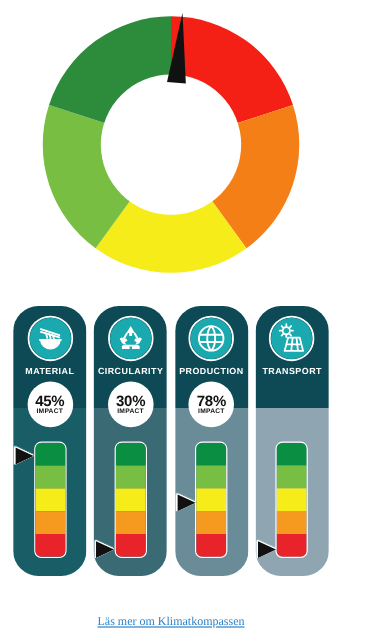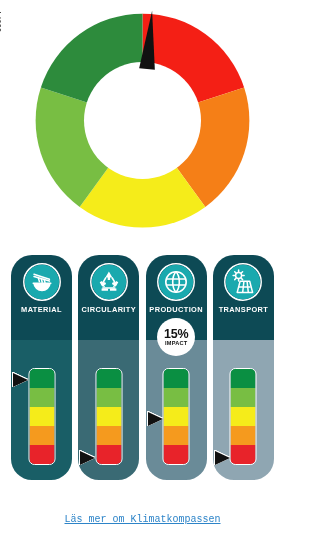--- a/index.html
+++ b/index.html
@@ -194,21 +194,21 @@
     position: absolute;
     left: 0;
     right: 0;
     top: 508px;
     text-align: center;
   }
   .footer-link {
     font-size: 10px;
     color: #2d84c8;
     text-decoration: underline;
-    font-family: Liberation Mono, monospace;
+    font-family: Liberation Serif, serif;
     cursor: pointer;
   }
 </style>
 </head>
 <body>
 
 <div class="corner-id">66074</div>
 
 <div class="gauge-wrap">
   <svg class="gauge-svg" width="225" height="225" viewBox="0 0 200 200">
@@ -240,20 +240,24 @@
         <path d="M11.2 21.2 h17.6"></path>
         <path d="M12.0 12.3 L27.4 17.3"></path>
         <path d="M12.0 14.6 L27.4 19.1"></path>
         <path d="M17.4 19.6 L16.3 15.6"></path>
         <path d="M20.2 20.2 L19.2 16.5"></path>
         <path d="M23.0 20.6 L22.1 17.3"></path>
       </g>
           </svg>
         </div>
         <div class="card-title">MATERIAL</div>
+        <div class="impact-badge">
+          <div class="impact-pct">45%</div>
+          <div class="impact-label">IMPACT</div>
+        </div>
         <div class="rating-bar">
           <div class="band" style="background: rgb(10, 143, 66);"></div>
           <div class="band" style="background: rgb(120, 190, 67);"></div>
           <div class="band" style="background: rgb(245, 236, 26);"></div>
           <div class="band" style="background: rgb(245, 154, 30);"></div>
           <div class="band" style="background: rgb(232, 35, 42);"></div>
         </div>
         <div class="bar-marker" style="top: 118px; left: 2px;"></div>
       </div>
     </div>
@@ -273,20 +277,24 @@
         <path d="M21.0 26.4 h6.4 v2.4 h-6.4 z"></path>
       </g>
       <g fill="none" stroke="#ffffff" stroke-width="1.6" stroke-linecap="round">
         <path d="M16.7 15.9 L13.1 22.0"></path>
         <path d="M23.2 15.9 L26.8 22.0"></path>
         <path d="M13.9 26.0 h11.9"></path>
       </g>
           </svg>
         </div>
         <div class="card-title">CIRCULARITY</div>
+        <div class="impact-badge">
+          <div class="impact-pct">30%</div>
+          <div class="impact-label">IMPACT</div>
+        </div>
         <div class="rating-bar">
           <div class="band" style="background: rgb(10, 143, 66);"></div>
           <div class="band" style="background: rgb(120, 190, 67);"></div>
           <div class="band" style="background: rgb(245, 236, 26);"></div>
           <div class="band" style="background: rgb(245, 154, 30);"></div>
           <div class="band" style="background: rgb(232, 35, 42);"></div>
         </div>
         <div class="bar-marker" style="top: 196px; left: 2px;"></div>
       </div>
     </div>
@@ -302,21 +310,21 @@
         <circle cx="20" cy="20" r="10.2"></circle>
         <path d="M20 9.8 C 15.6 14.4 15.6 25.6 20 30.2"></path>
         <path d="M20 9.8 C 24.4 14.4 24.4 25.6 20 30.2"></path>
         <path d="M10.2 17.0 h19.6"></path>
         <path d="M10.2 23.0 h19.6"></path>
       </g>
           </svg>
         </div>
         <div class="card-title">PRODUCTION</div>
         <div class="impact-badge">
-          <div class="impact-pct">15%</div>
+          <div class="impact-pct">78%</div>
           <div class="impact-label">IMPACT</div>
         </div>
         <div class="rating-bar">
           <div class="band" style="background: rgb(10, 143, 66);"></div>
           <div class="band" style="background: rgb(120, 190, 67);"></div>
           <div class="band" style="background: rgb(245, 236, 26);"></div>
           <div class="band" style="background: rgb(245, 154, 30);"></div>
           <div class="band" style="background: rgb(232, 35, 42);"></div>
         </div>
         <div class="bar-marker" style="top: 157px; left: 2px;"></div>

